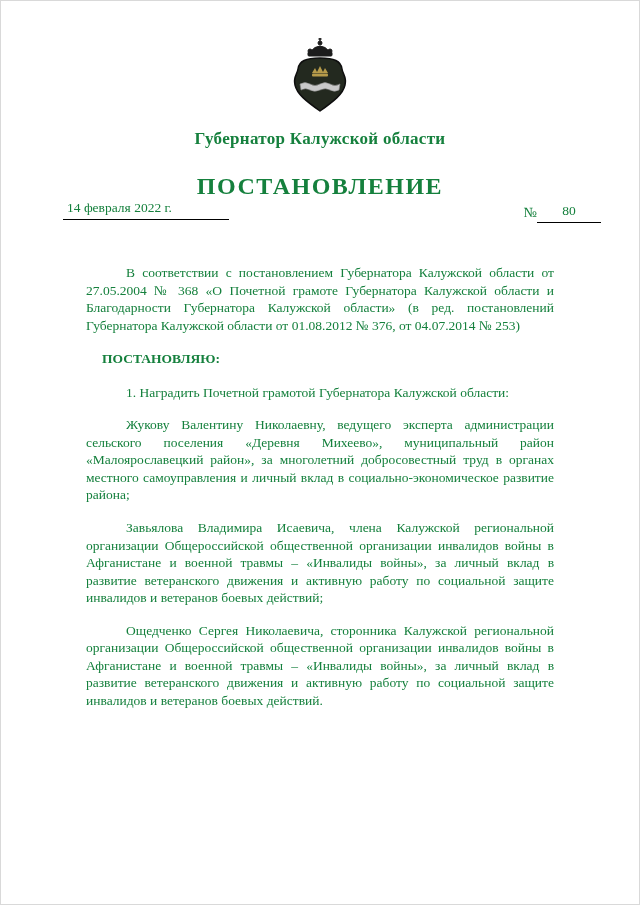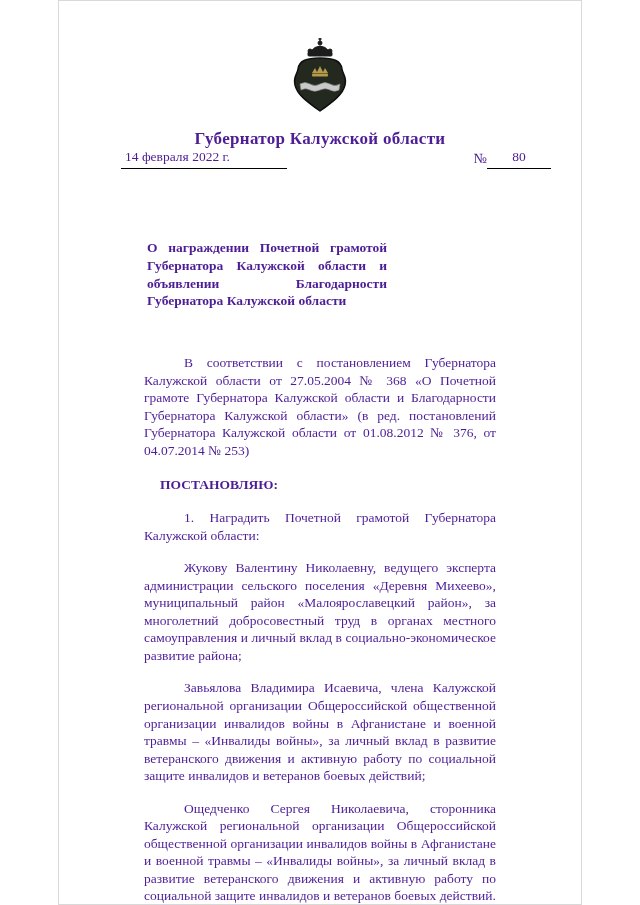--- a/index.html
+++ b/index.html
@@ -1,24 +1,24 @@
 <!DOCTYPE html>
 <html><head>
 <meta charset="utf-8">
 <style>
   html, body { margin: 0; padding: 0; background: #ffffff; }
   .page {
-    width: 524px;
+    width: 640px;
     height: 905px;
     margin: 0 auto;
     background: #ffffff;
     border: 1px solid #d9d9d9;
     box-sizing: border-box;
     font-family: "Liberation Serif", serif;
-    color: #4c1d95;
+    color: #15803d;
     overflow: hidden;
     position: relative;
   }
   .emblem-wrap { text-align: center; padding-top: 36px; }
   .org-name {
     text-align: center;
     font-weight: bold;
     font-size: 17px;
     margin-top: 12px;
     letter-spacing: 0.3px;
@@ -26,22 +26,22 @@
   .doc-type {
     text-align: center;
     font-weight: bold;
     font-size: 24px;
     letter-spacing: 1.5px;
     margin-top: 24px;
   }
   .meta-row {
     display: flex;
     justify-content: space-between;
-    align-items: flex-start;
-    padding: 0 30px 0 62px;
+    align-items: center;
+    padding: 0 38px 0 62px;
     margin-top: 0px;
   }
   .date-block {
     font-size: 13.5px;
     width: 158px;
     border-bottom: 1px solid #000;
     padding: 0 4px 3px 4px;
     white-space: nowrap;
   }
   .number-block {
@@ -107,30 +107,30 @@
         <path d="M26 36 l3 -5 2 4 3 -6 3 6 2 -4 3 5 z"></path>
         <rect x="26" y="36.5" width="16" height="3" rx="1"></rect>
       </g>
 
       <path d="M14 47 q5 -3 10 0 t10 0 t10 0 t10 0 l-1 6 q-4.5 2.6 -9 0 t-10 0 t-10 0 t-9 0 z" fill="#c9c9c9" stroke="#8a8a8a" stroke-width="0.6"></path>
     </svg>
   </div>
 
   <div class="org-name">Губернатор Калужской области</div>
 
+  <div class="doc-type">ПОСТАНОВЛЕНИЕ</div>
 
   <div class="meta-row">
     <div class="date-block">14 февраля 2022 г.</div>
     <div class="number-block">
       <span class="number-label">№</span>
       <span class="number-line">80</span>
     </div>
   </div>
 
-  <div class="subject">О награждении Почетной грамотой Губернатора Калужской области и объявлении Благодарности Губернатора Калужской области</div>
 
   <div class="body-text">
     <p class="para">В соответствии с постановлением Губернатора Калужской области от 27.05.2004 № 368 «О Почетной грамоте Губернатора Калужской области и Благодарности Губернатора Калужской области» (в ред. постановлений Губернатора Калужской области от 01.08.2012 № 376, от 04.07.2014 № 253)</p>
     <p class="resolve-line">ПОСТАНОВЛЯЮ:</p>
     <p class="para gap-after">1. Наградить Почетной грамотой Губернатора Калужской области:</p>
 
     <p class="para recipient">Жукову Валентину Николаевну, ведущего эксперта администрации сельского поселения «Деревня Михеево», муниципальный район «Малоярославецкий район», за многолетний добросовестный труд в органах местного самоуправления и личный вклад в социально-экономическое развитие района;</p>
     <p class="para recipient">Завьялова Владимира Исаевича, члена Калужской региональной организации Общероссийской общественной организации инвалидов войны в Афганистане и военной травмы – «Инвалиды войны», за личный вклад в развитие ветеранского движения и активную работу по социальной защите инвалидов и ветеранов боевых действий;</p>
     <p class="para recipient">Ощедченко Сергея Николаевича, сторонника Калужской региональной организации Общероссийской общественной организации инвалидов войны в Афганистане и военной травмы – «Инвалиды войны», за личный вклад в развитие ветеранского движения и активную работу по социальной защите инвалидов и ветеранов боевых действий.</p>
   </div>

